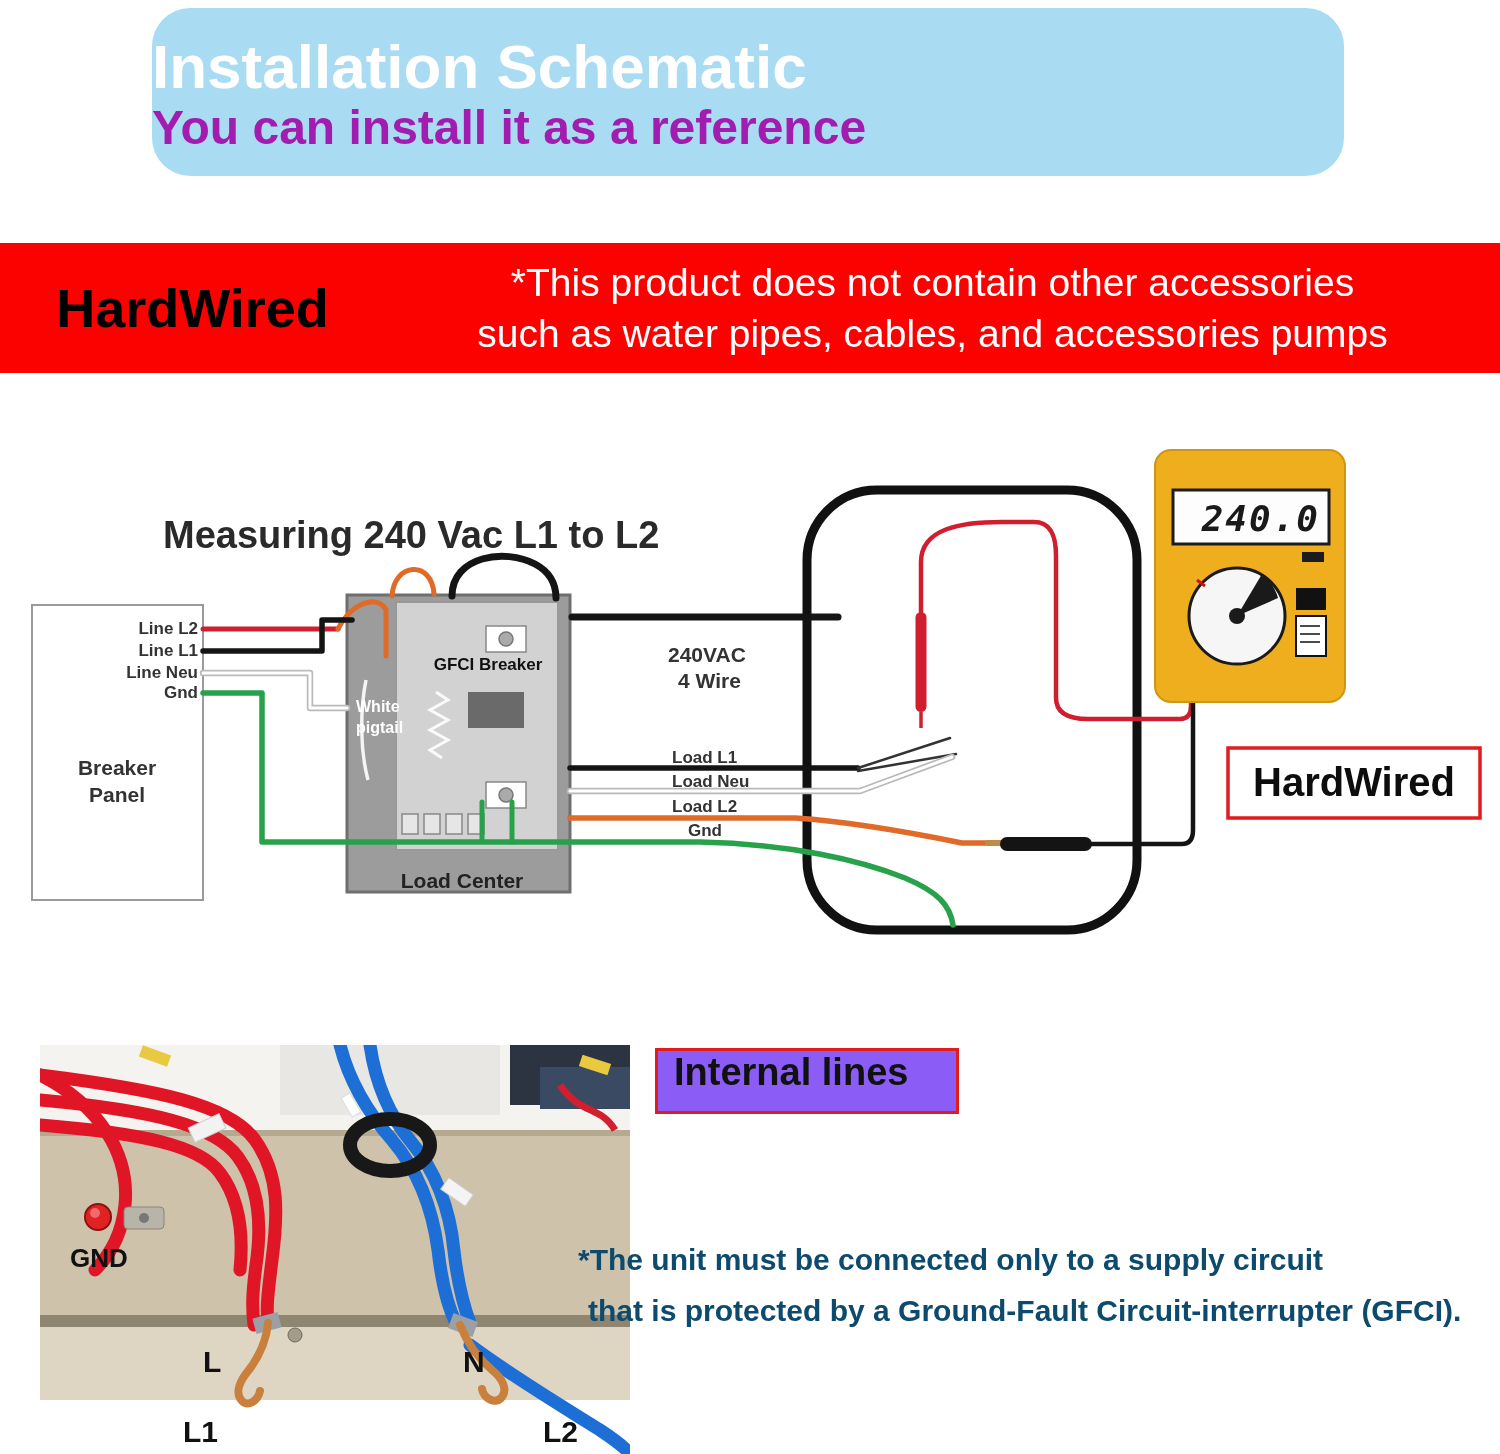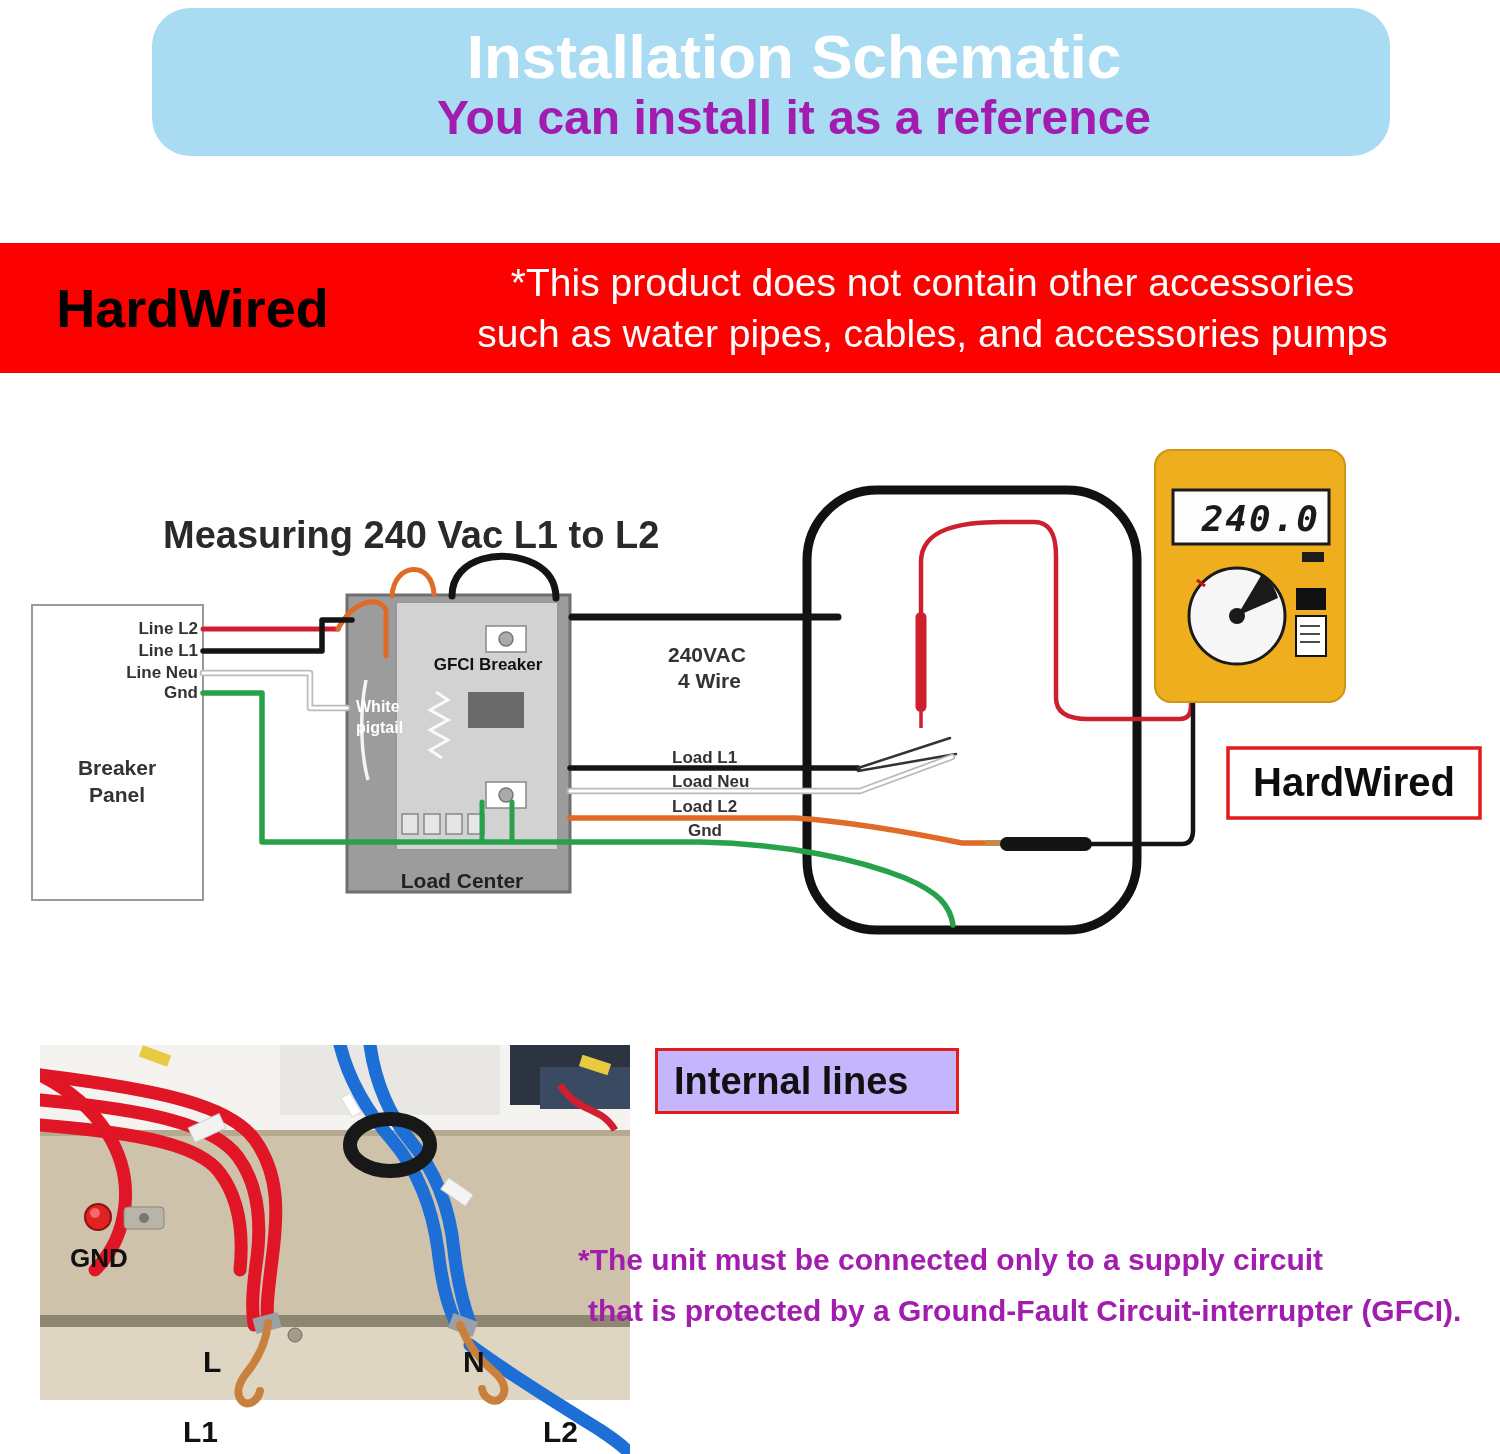--- a/index.html
+++ b/index.html
@@ -1,45 +1,45 @@
 <!DOCTYPE html>
 <html><head>
 <meta charset="utf-8">
 <style>
   html,body{margin:0;padding:0;background:#ffffff;}
   .page{position:relative;width:1500px;height:1454px;background:#ffffff;overflow:hidden;
         font-family:"Liberation Sans",sans-serif;}
   .abs{position:absolute;}
 
   
-  .header-banner{left:152px;top:8px;width:1192px;height:148px;border-radius:38px;
-    background:#a9dcf2;display:flex;flex-direction:column;align-items:center;justify-content:center;padding-left:46px;}
+  .header-banner{left:152px;top:8px;width:1192px;height:168px;border-radius:38px;
+    background:#a9dcf2;display:flex;flex-direction:column;justify-content:center;}
   .header-title{color:#ffffff;font-size:62px;font-weight:bold;line-height:72px;}
   .header-subtitle{color:#a21caf;font-size:48px;font-weight:bold;line-height:50px;}
 
   
   .red-banner{left:0;top:243px;width:1500px;height:130px;background:#fb0201;
     display:flex;align-items:center;}
   .hw-label{width:385px;text-align:center;font-size:54px;font-weight:800;color:#000000;}
   .hw-text{flex:1;color:#ffffff;font-size:39px;font-weight:normal;text-align:center;line-height:1.32;
     padding-right:20px;}
 
   
   .diagram-svg{left:0;top:430px;width:1500px;height:620px;}
   .photo-svg{left:40px;top:1045px;width:590px;height:409px;}
   svg text{font-family:"Liberation Sans",sans-serif;}
   .seg{font-family:"DejaVu Sans Mono",monospace;font-style:italic;font-weight:bold;letter-spacing:2px;}
 
   
-  .internal-lines-box{left:655px;top:1048px;width:282px;height:60px;background:#c4b5fd;
-    border:3px solid #e21b1b;display:flex;align-items:center;padding-left:16px;
+  .internal-lines-box{left:655px;top:1048px;width:282px;height:60px;background:#8b5cf6;
+    border:3px solid #e21b1b;display:flex;padding-left:16px;
     font-size:38px;font-weight:bold;color:#111111;}
 
   
-  .gfci-note{left:578px;top:1234px;width:920px;color:#a21caf;font-size:30px;font-weight:bold;
+  .gfci-note{left:578px;top:1234px;width:920px;color:#0c4a6e;font-size:30px;font-weight:bold;
     line-height:1.7;}
   .gfci-note .l2{margin-left:10px;}
 </style>
 </head>
 <body>
 
 <div class="page">
 
   <div class="abs header-banner">
     <div class="header-title">Installation Schematic</div>

